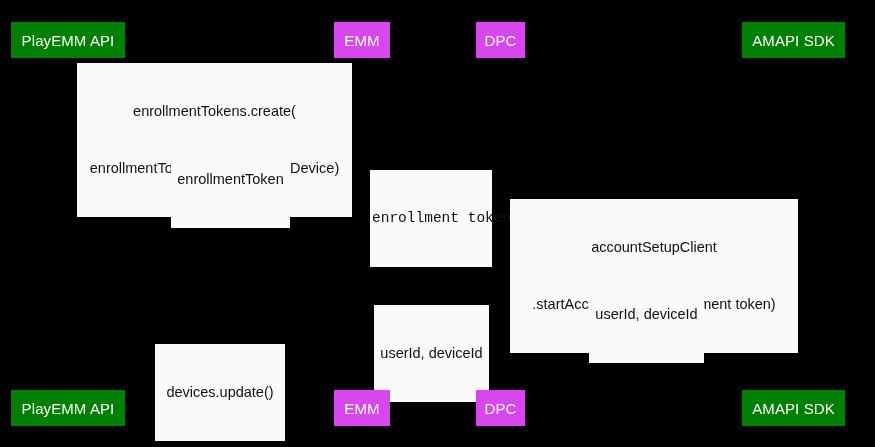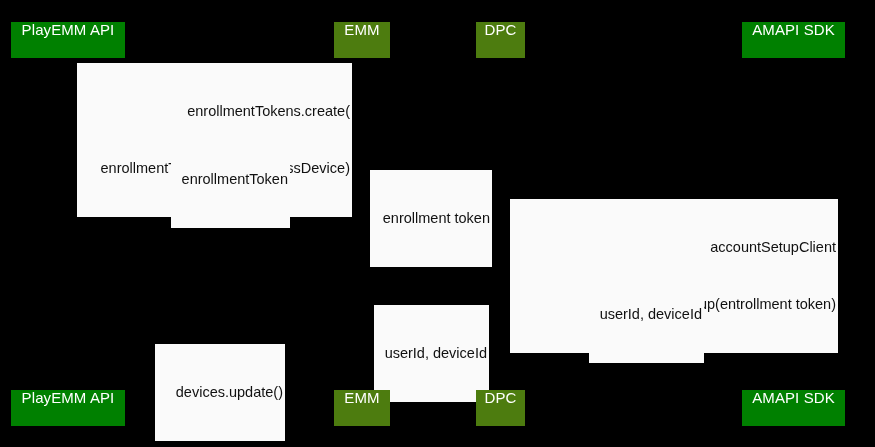--- a/index.html
+++ b/index.html
@@ -14,38 +14,39 @@
   #diagram {
     position: relative;
     width: 875px;
     height: 447px;
     background: #000000;
     overflow: hidden;
   }
   .actor-box {
     position: absolute;
     display: flex;
+    align-items: center;
     justify-content: center;
     color: #ffffff;
     font-size: 15px;
     line-height: 1;
     letter-spacing: 0.1px;
     white-space: nowrap;
     box-sizing: border-box;
   }
   .actor-green { background: #008000; }
-  .actor-blue  { background: #4d7c0f; }
+  .actor-blue  { background: #d946ef; }
 
   .msg-label {
     position: absolute;
     background: #fafafa;
     color: #111111;
     font-size: 14.5px;
     line-height: 19px;
-    text-align: right;
+    text-align: center;
     white-space: pre;
     box-sizing: border-box;
     padding: 1px 2px;
   }
   .msg-label .msg-line { display: block; }
 </style>
 </head>
 <body>
 
 <div id="diagram">
@@ -68,25 +69,25 @@
 
   <div class="msg-label" style="left:77px; top:63px; width:275px;">
     <span class="msg-line">enrollmentTokens.create(</span>
     <span class="msg-line">enrollmentTokenType=userlessDevice)</span>
   </div>
 
   <div class="msg-label" style="left:155px; top:131px; width:119px;margin-left:16px;">
     <span class="msg-line">enrollmentToken</span>
   </div>
 
-  <div class="msg-label" style="left:370px; top:170px; width:122px;">
+  <div class="msg-label" style="left:370px; top:170px; width:122px;font-family:Liberation Mono, monospace;">
     <span class="msg-line">enrollment token</span>
   </div>
 
-  <div class="msg-label" style="left:510px; top:199px; width:328px;">
+  <div class="msg-label" style="left:510px; top:199px; width:288px;">
     <span class="msg-line">accountSetupClient</span>
     <span class="msg-line">.startAccountSetup(entrollment token)</span>
   </div>
 
   <div class="msg-label" style="left:589px; top:266px; width:115px;">
     <span class="msg-line">userId, deviceId</span>
   </div>
 
   <div class="msg-label" style="left:374px; top:305px; width:115px;">
     <span class="msg-line">userId, deviceId</span>

